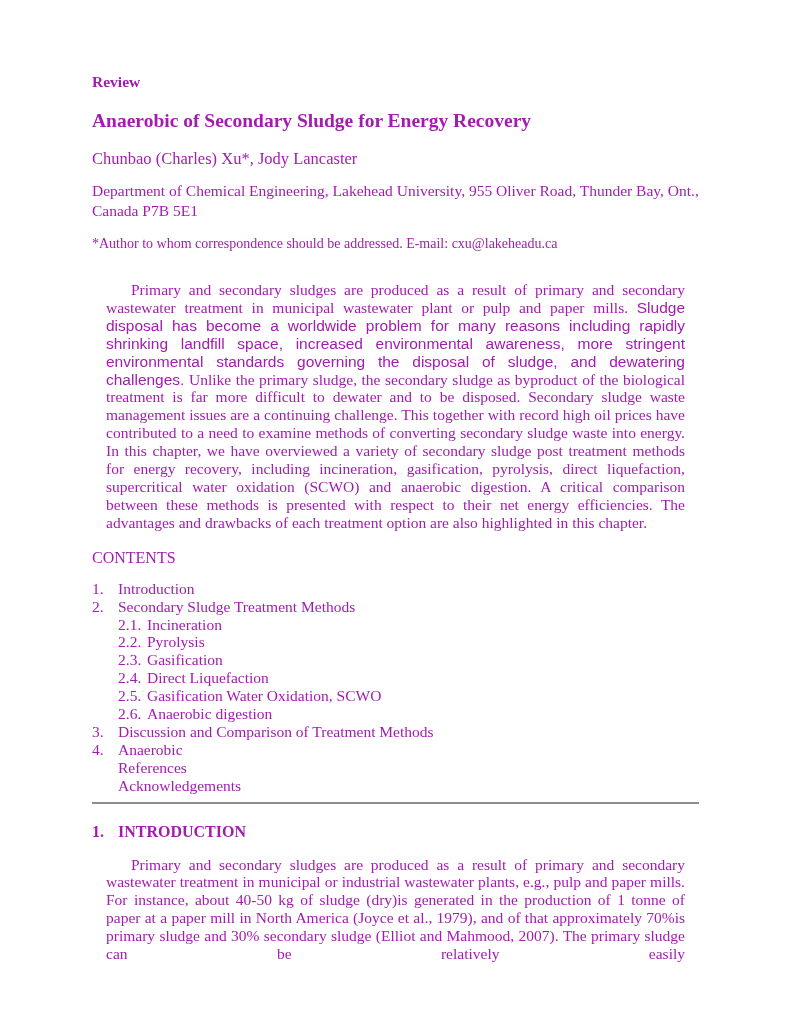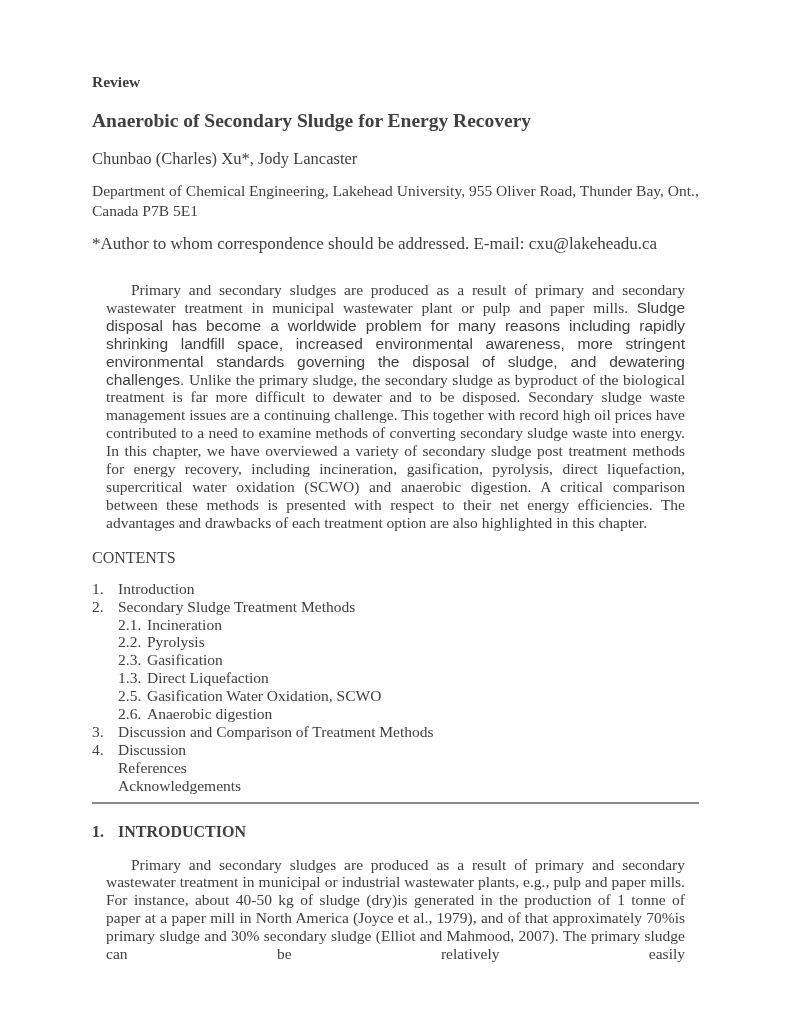--- a/index.html
+++ b/index.html
@@ -6,21 +6,21 @@
     margin: 0;
     padding: 0;
     background: #ffffff;
   }
   .page {
     position: relative;
     width: 792px;
     height: 1024px;
     margin: 0 auto;
     background: #ffffff;
-    color: #404040;
+    color: #a21caf;
     font-family: "Liberation Serif", serif;
     box-sizing: border-box;
     padding: 72px 93px 0 92px;
     overflow: hidden;
   }
   .review {
     font-weight: 700;
     font-size: 15.5px;
     line-height: 19px;
     margin: 0 0 17px 0;
@@ -35,21 +35,21 @@
     font-size: 16.5px;
     line-height: 21px;
     margin: 0 0 12px 0;
   }
   .affiliation {
     font-size: 15.5px;
     line-height: 20px;
     margin: 0 0 13px 0;
   }
   .correspondence {
-    font-size: 17px;
+    font-size: 14px;
     line-height: 19px;
     margin: 0 0 28px 0;
   }
   .section-heading {
     font-size: 16px;
     font-weight: 400;
     line-height: 20px;
     margin: 0 0 3px 0;
   }
   .body-par {
@@ -132,25 +132,25 @@
   </section>
 
   <section>
     <h2 class="section-heading contents-heading">CONTENTS</h2>
     <ul class="toc">
       <li class="level-1"><span class="num">1.</span><span>Introduction</span></li>
       <li class="level-1"><span class="num">2.</span><span>Secondary Sludge Treatment Methods</span></li>
       <li class="level-2"><span class="num">2.1.</span><span>Incineration</span></li>
       <li class="level-2"><span class="num">2.2.</span><span>Pyrolysis</span></li>
       <li class="level-2"><span class="num">2.3.</span><span>Gasification</span></li>
-      <li class="level-2"><span class="num">1.3.</span><span>Direct Liquefaction</span></li>
+      <li class="level-2"><span class="num">2.4.</span><span>Direct Liquefaction</span></li>
       <li class="level-2"><span class="num">2.5.</span><span>Gasification Water Oxidation, SCWO</span></li>
       <li class="level-2"><span class="num">2.6.</span><span>Anaerobic digestion</span></li>
       <li class="level-1"><span class="num">3.</span><span>Discussion and Comparison of Treatment Methods</span></li>
-      <li class="level-1"><span class="num">4.</span><span>Discussion</span></li>
+      <li class="level-1"><span class="num">4.</span><span>Anaerobic</span></li>
       <li class="unnumbered"><span>References</span></li>
       <li class="unnumbered"><span>Acknowledgements</span></li>
     </ul>
   </section>
 
   <hr class="divider">
 
   <section>
     <h2 class="intro-heading"><span class="h-num">1.</span><span>INTRODUCTION</span></h2>
     <p class="body-par indent intro-par">Primary and secondary sludges are produced as a result of primary and secondary wastewater treatment in municipal or industrial wastewater plants, e.g., pulp and paper mills. For instance, about 40-50 kg of sludge (dry)is generated in the production of 1 tonne of paper at a paper mill in North America (Joyce et al., 1979), and of that approximately 70%is primary sludge and 30% secondary sludge (Elliot and Mahmood, 2007). The primary sludge can be relatively easily</p>

